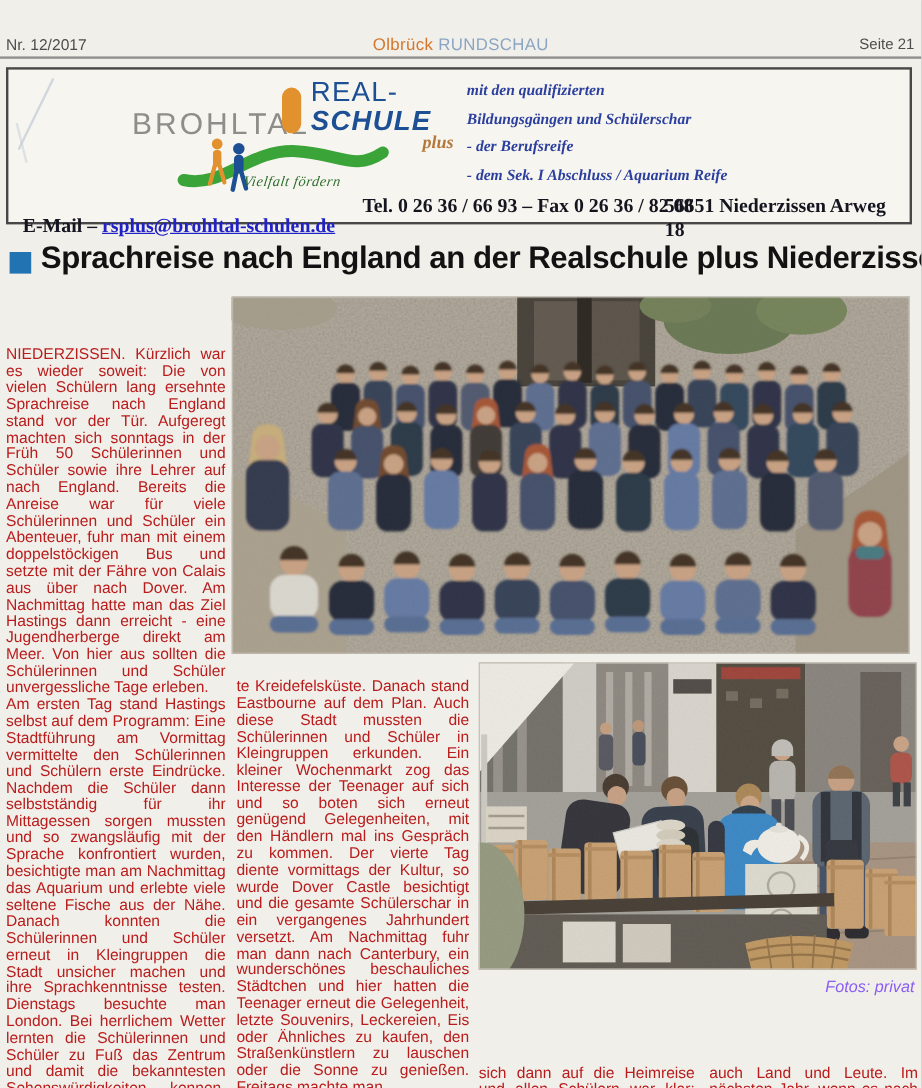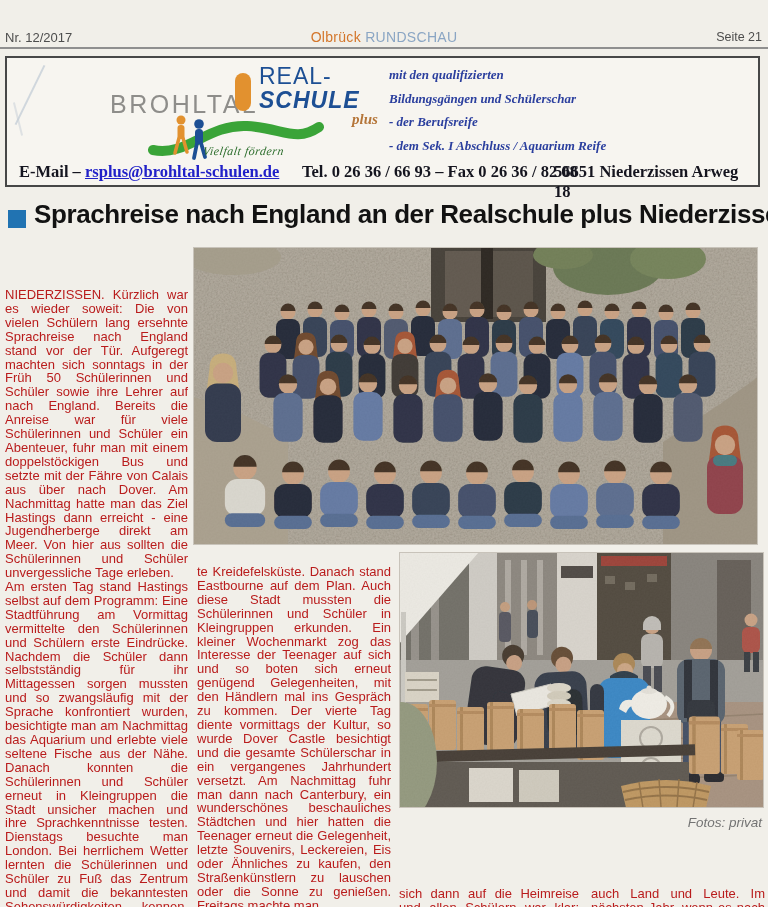--- a/index.html
+++ b/index.html
@@ -25,21 +25,21 @@
   .rs2{left:252px;top:29px;font-size:23px;font-weight:bold;color:#1d4f94;letter-spacing:1px;font-style:italic;}
   .rsplus{left:305px;top:53px;font-size:15px;font-style:italic;font-weight:bold;color:#b5763a;
           font-family:"Liberation Serif",serif;margin-left:40px;}
   .swoosh{left:138px;top:52px;width:185px;height:52px;}
   .slogan{left:196px;top:86px;font-size:12px;font-style:italic;color:#2d6e2d;
           font-family:"Liberation Serif",serif;transform:skewX(-8deg);letter-spacing:.5px;}
   .tagline{left:382px;top:5px;font-family:"Liberation Serif",serif;font-style:italic;font-weight:bold;
            color:#2b3f9e;font-size:13px;line-height:23.5px;white-space:nowrap;}
   .contact{left:0;top:104px;width:100%;height:22px;font-family:"Liberation Serif",serif;
            font-weight:bold;font-size:16.5px;color:#15151f;}
-  .c-em{position:absolute;left:12px;top:0;}
+  .c-em{position:absolute;left:12px;top:16px;}
   .c-tel{position:absolute;left:295px;top:0;}
   .c-addr{position:absolute;left:547px;top:0;}
   .email{color:#2121c8;text-decoration:underline;cursor:pointer;}
 
   
   .hl-square{left:8px;top:210px;width:18px;height:18px;background:#2173b2;}
   .headline{left:34px;top:199px;margin:0;font-size:26px;font-weight:bold;color:#121212;
             letter-spacing:-.4px;white-space:nowrap;}
 
   
@@ -47,21 +47,21 @@
   .col p{margin:0;}
   .col1{left:5px;top:243px;width:183px;height:662px;}
   .col2{left:197px;top:520px;width:194px;height:356px;}
   .col2b{left:399px;top:842px;width:180px;height:62px;}
   .col3b{left:591px;top:842px;width:174px;height:62px;}
 
   
   .photo1{left:193px;top:247px;width:565px;height:298px;outline:1px solid #c8c3ba;outline-offset:-1px;}
   .photo2{left:399px;top:552px;width:365px;height:256px;outline:1px solid #c8c3ba;outline-offset:-1px;}
   .photo1 svg,.photo2 svg{display:block;}
-  .credit{top:815px;right:6px;font-style:italic;font-size:13.5px;color:#737373;}
+  .credit{top:815px;right:6px;font-style:italic;font-size:13.5px;color:#8b5cf6;}
 </style>
 </head>
 <body>
 
 <div class="page">
 
   <span class="abs hdr-issue">Nr. 12/2017</span>
   <div class="abs masthead">
     <span class="mh-o">Olbrück</span>
     <span class="mh-g">RUNDSCHAU</span>

